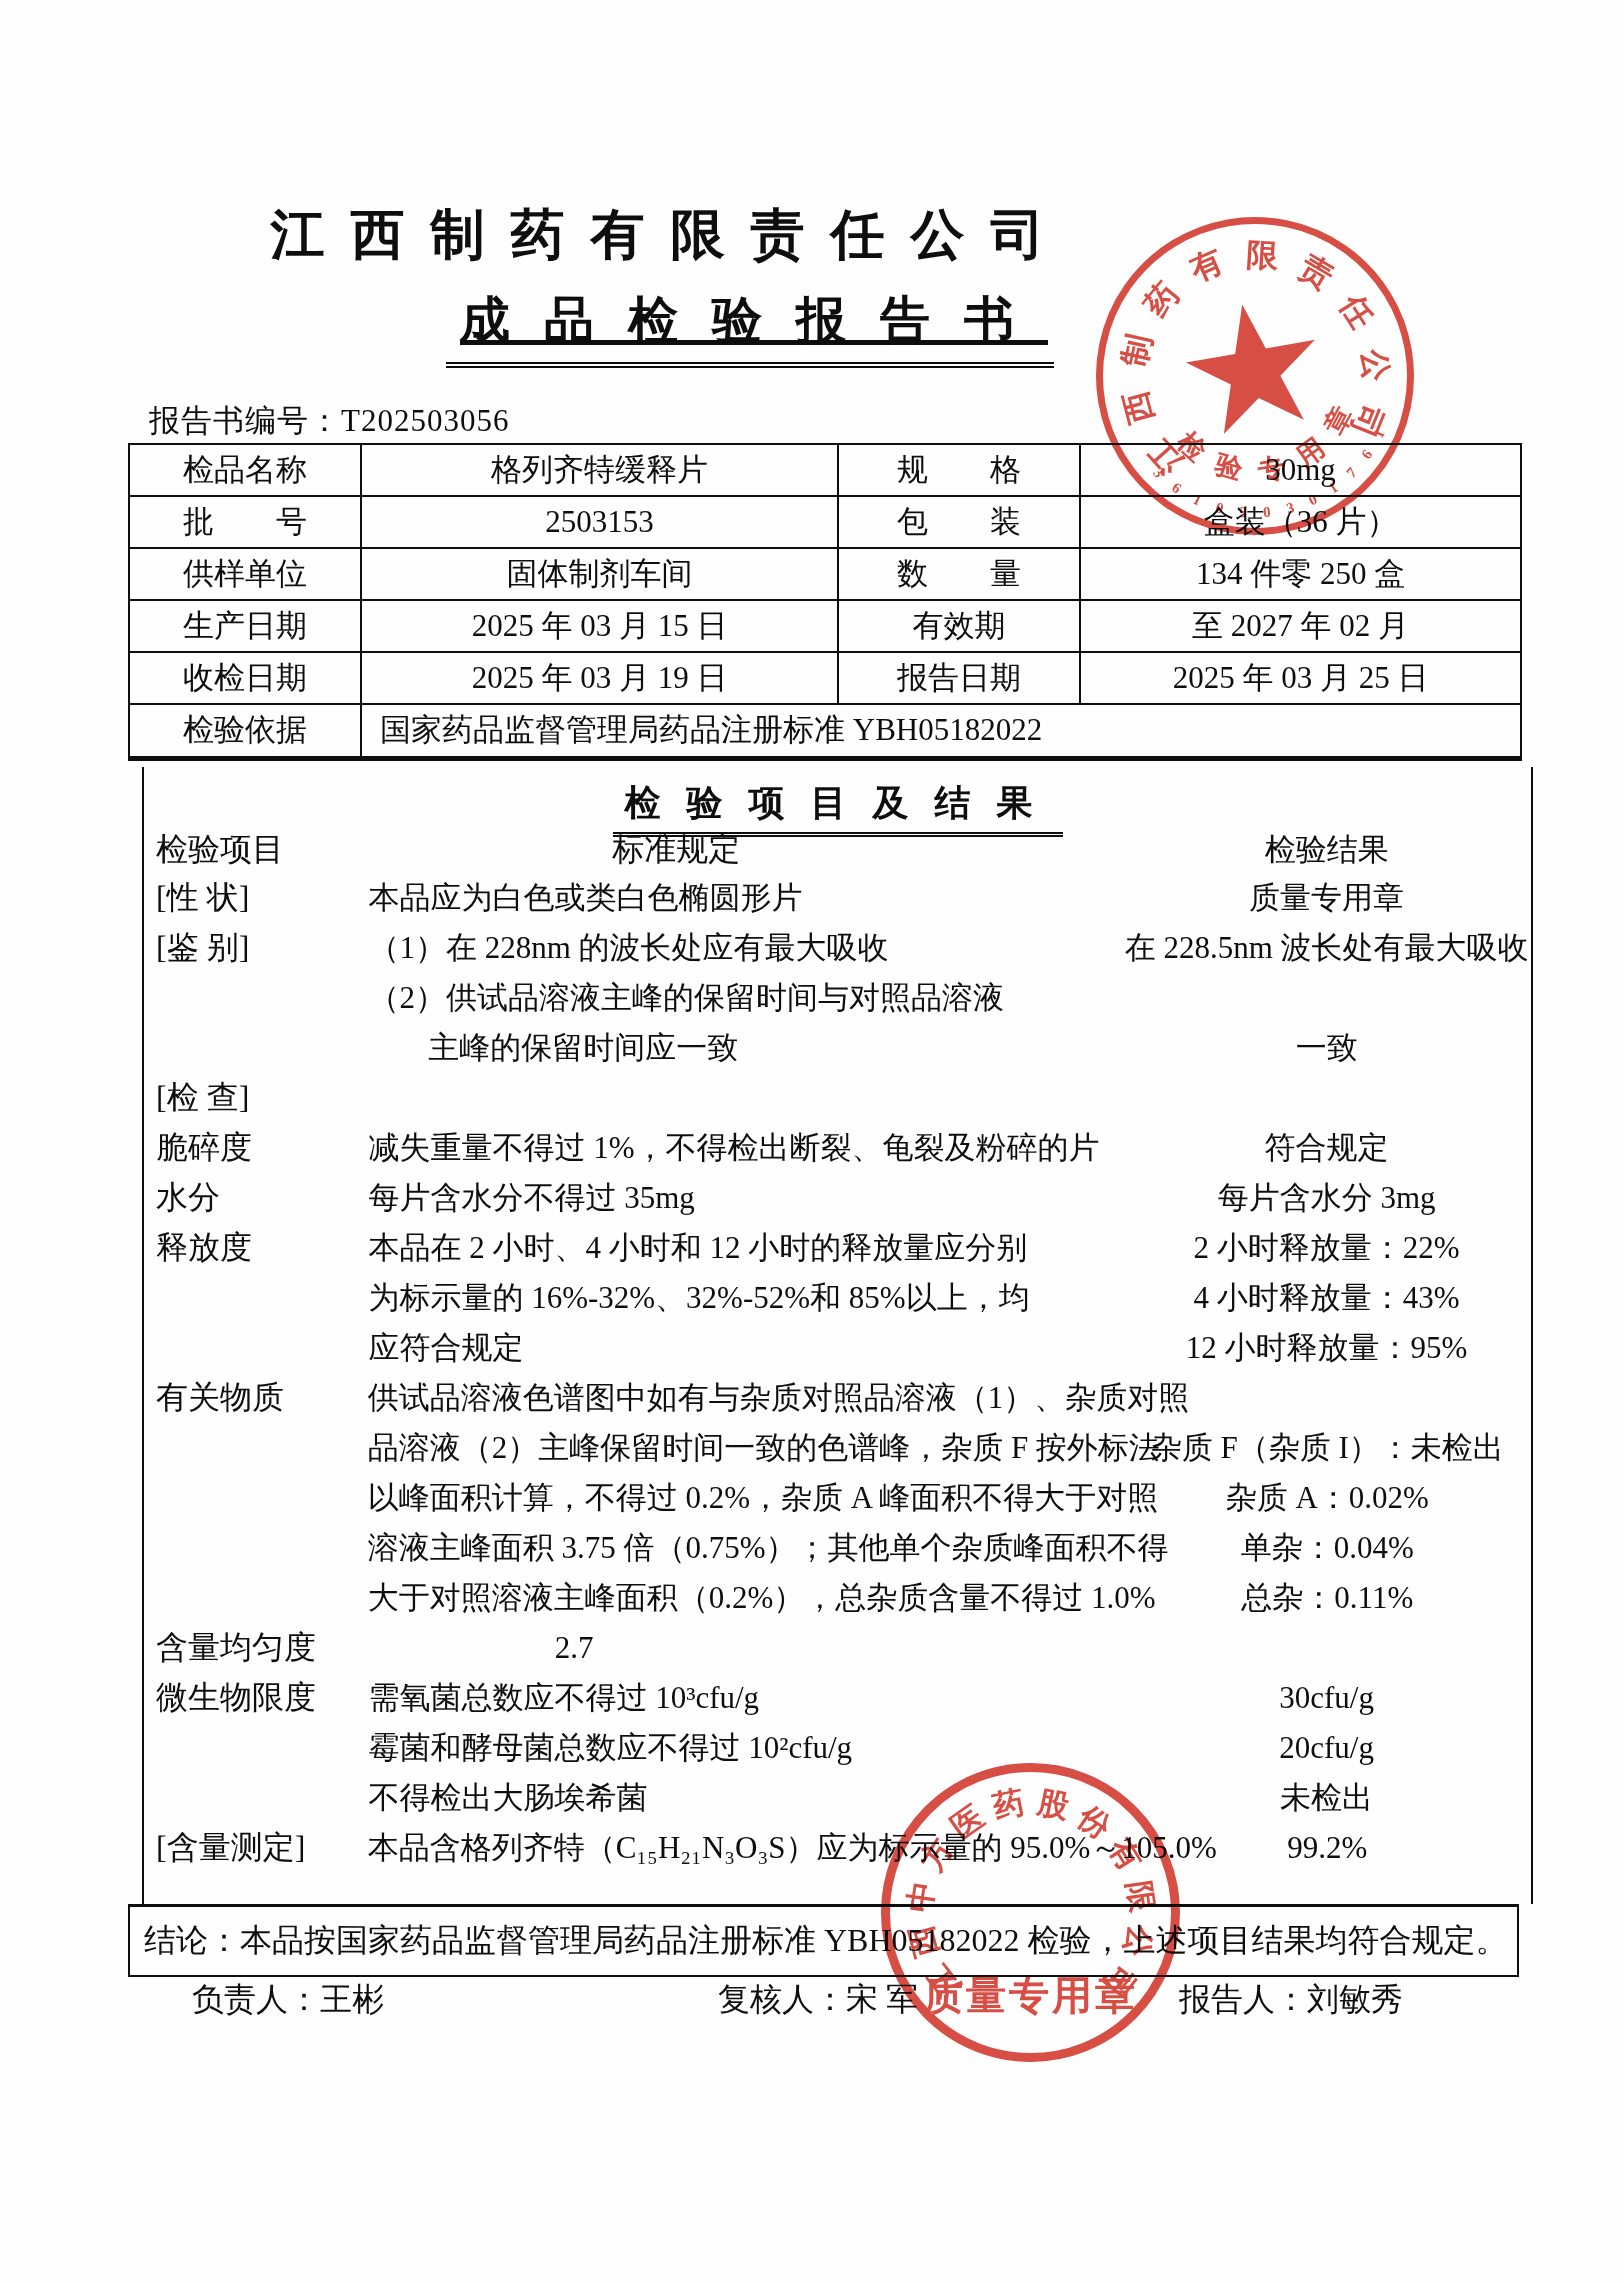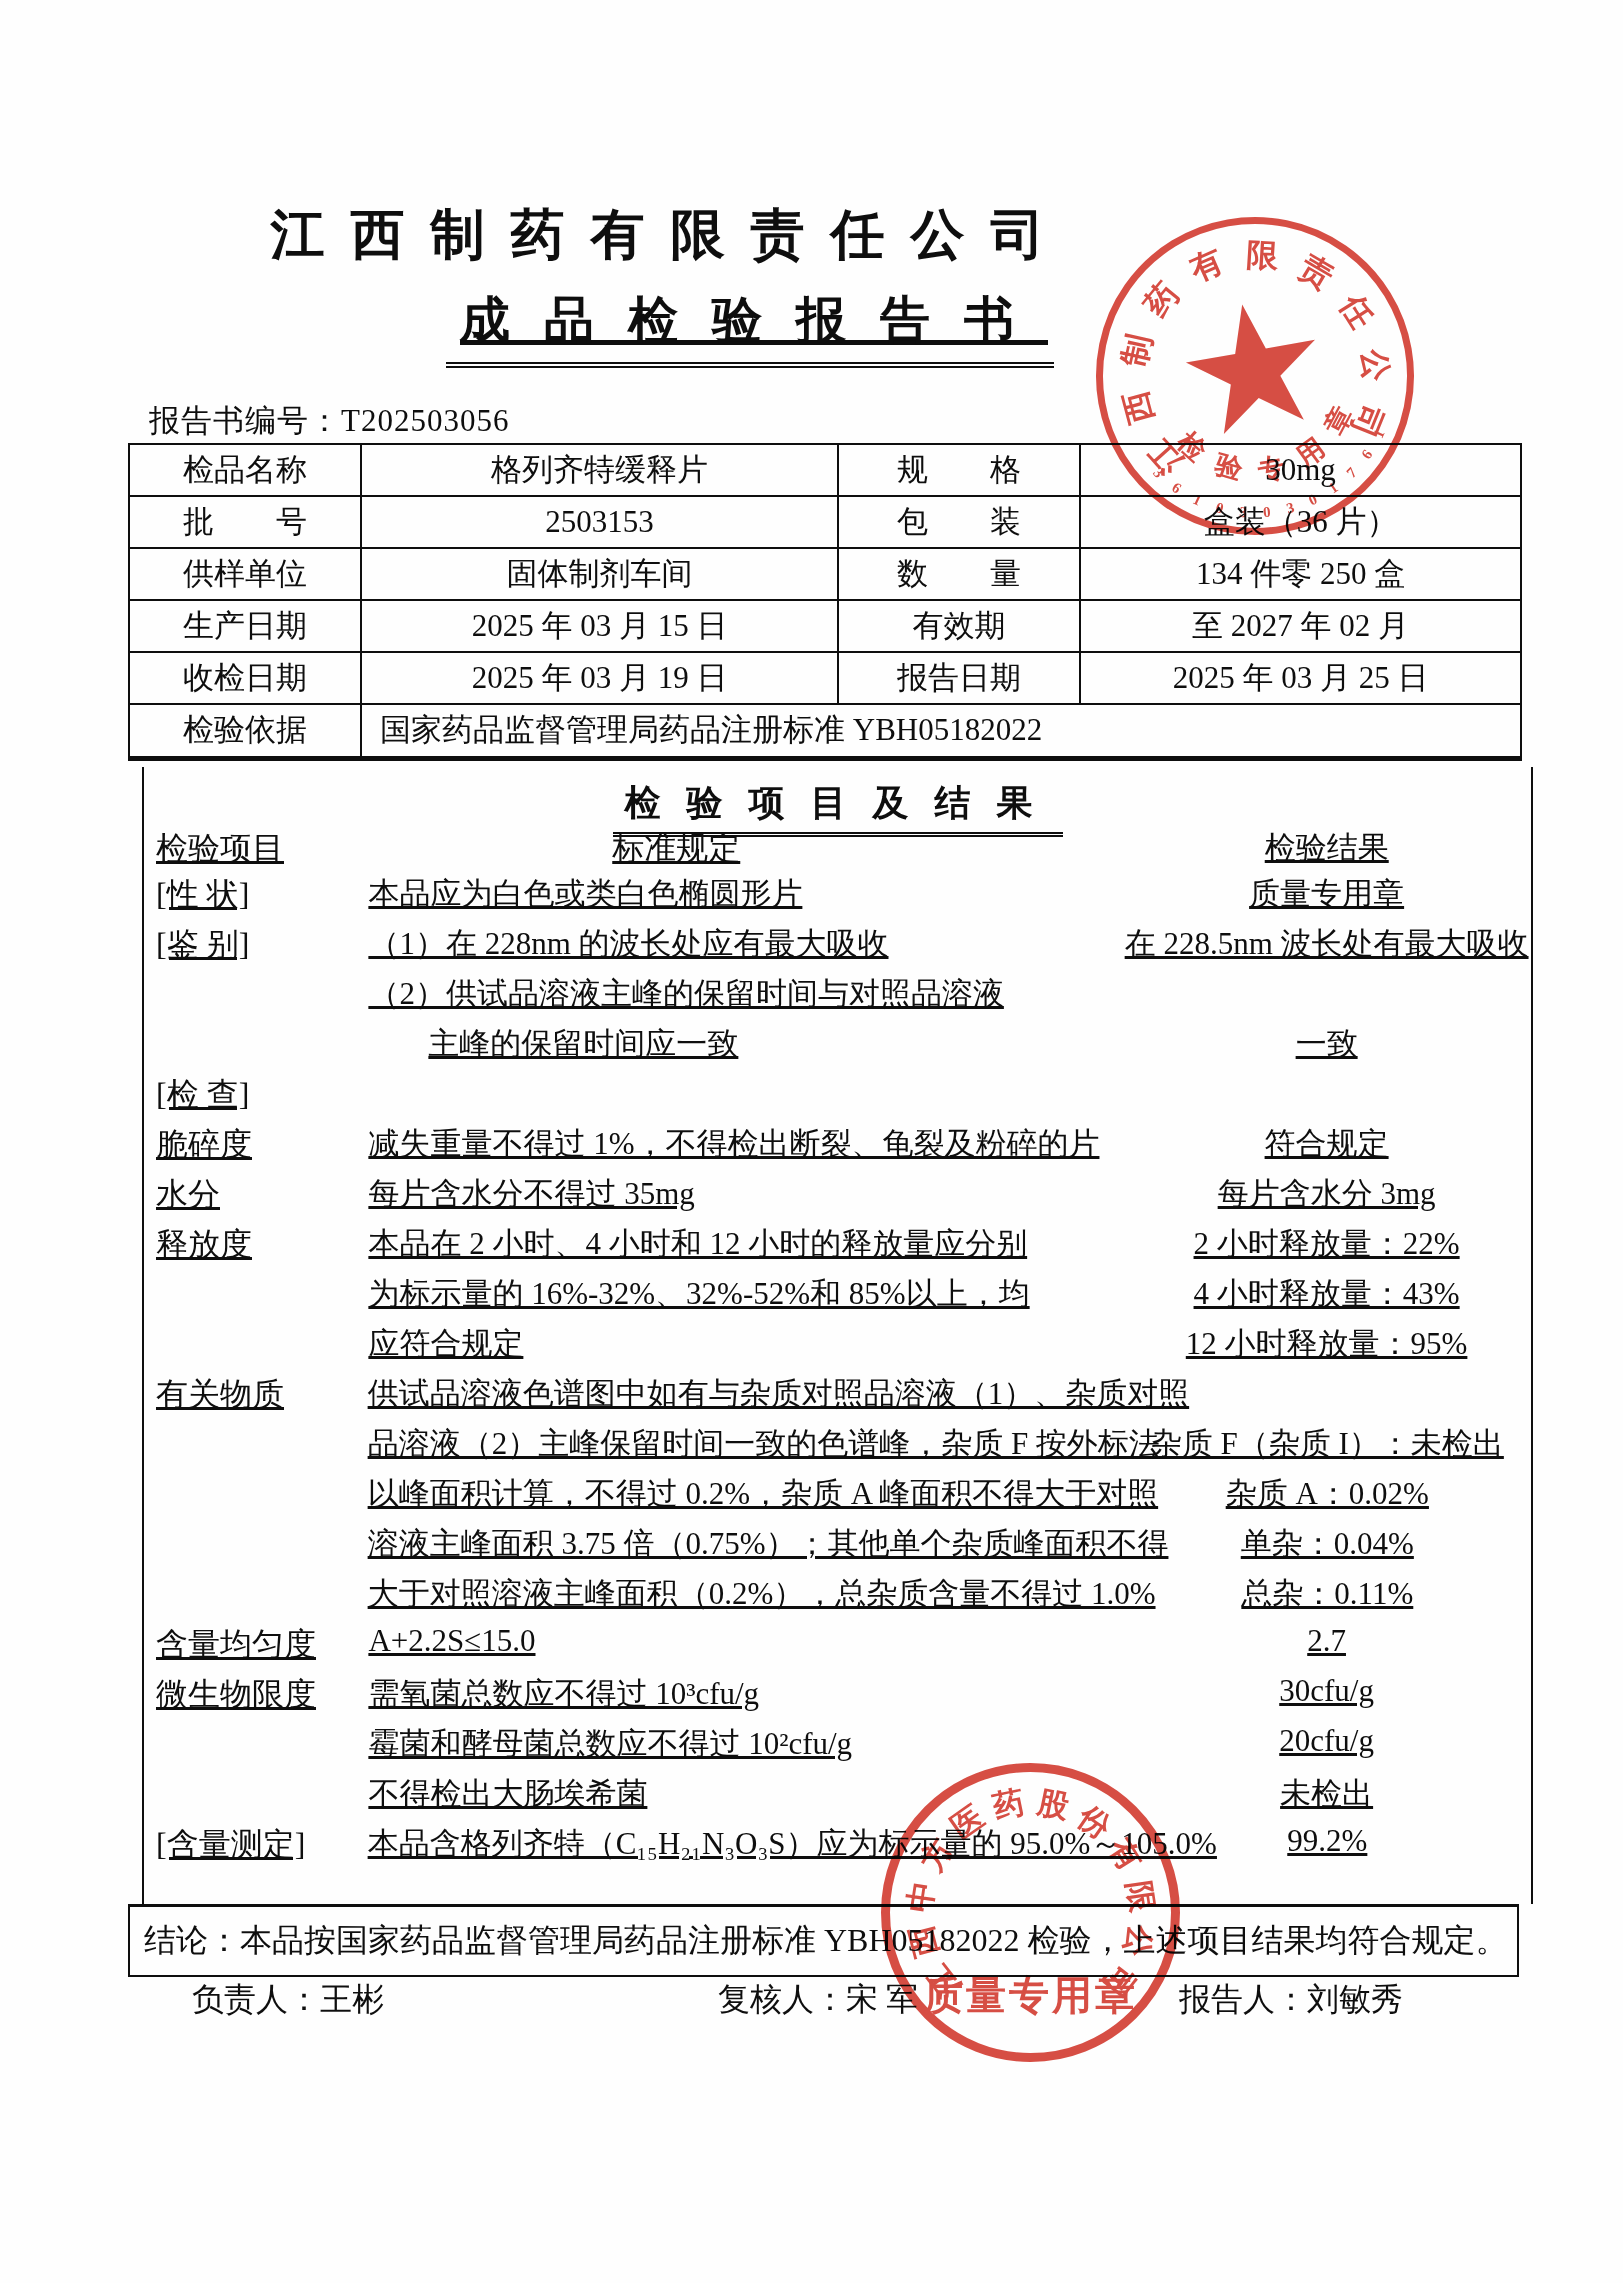--- a/index.html
+++ b/index.html
@@ -18,21 +18,21 @@
   table.info td{border:2px solid #0e0e0e;font-size:31px;text-align:center;
                 padding:0;overflow:hidden;white-space:nowrap;}
   table.info td.lbl{font-size:31px;}
   table.info td.basis-val{text-align:left;padding-left:18px;}
   
   .results{position:absolute;left:142px;top:767px;width:1391px;height:1137px;
            border-left:2px solid #0e0e0e;border-right:2px solid #0e0e0e;box-sizing:border-box;}
   .res-head-wrap{text-align:center;padding-top:12px;height:48px;}
   .res-head{display:inline-block;font-size:36px;font-weight:bold;letter-spacing:26px;
             border-bottom:5px double #0e0e0e;padding:0 4px 4px 12px;white-space:nowrap;}
-  .r-line{display:flex;height:50px;align-items:flex-start;text-decoration:underline;}
+  .r-line{display:flex;height:50px;align-items:center;}
   .r-line.cols{height:46px;}
   .r-item{width:225px;padding-left:12px;box-sizing:border-box;font-size:32px;white-space:nowrap;}
   .r-spec{width:756px;box-sizing:border-box;font-size:31px;white-space:nowrap;}
   .r-res{width:410px;text-align:center;font-size:31px;white-space:nowrap;}
   .cols .r-spec{padding-left:244px;font-size:32px;}
   .cols .r-item,.cols .r-spec,.cols .r-res{font-weight:normal;}
   
   .conclusion{position:absolute;left:128px;top:1904px;width:1391px;height:73px;box-sizing:border-box;
               border:2px solid #0e0e0e;border-top:3px solid #0e0e0e;display:flex;align-items:center;
               font-size:32px;padding-left:14px;white-space:nowrap;}
@@ -191,21 +191,20 @@
           <span class="r-spec spec">溶液主峰面积 3.75 倍（0.75%）；其他单个杂质峰面积不得</span>
           <span class="r-res">单杂：0.04%</span>
         </div>
         <div class="r-line">
           <span class="r-item"></span>
           <span class="r-spec spec">大于对照溶液主峰面积（0.2%），总杂质含量不得过 1.0%</span>
           <span class="r-res">总杂：0.11%</span>
         </div>
         <div class="r-line">
           <span class="r-item">含量均匀度</span>
-          <span class="r-spec spec">A+2.2S≤15.0</span>
           <span class="r-res">2.7</span>
         </div>
         <div class="r-line">
           <span class="r-item">微生物限度</span>
           <span class="r-spec spec">需氧菌总数应不得过 10³cfu/g</span>
           <span class="r-res">30cfu/g</span>
         </div>
         <div class="r-line">
           <span class="r-item"></span>
           <span class="r-spec spec">霉菌和酵母菌总数应不得过 10²cfu/g</span>

